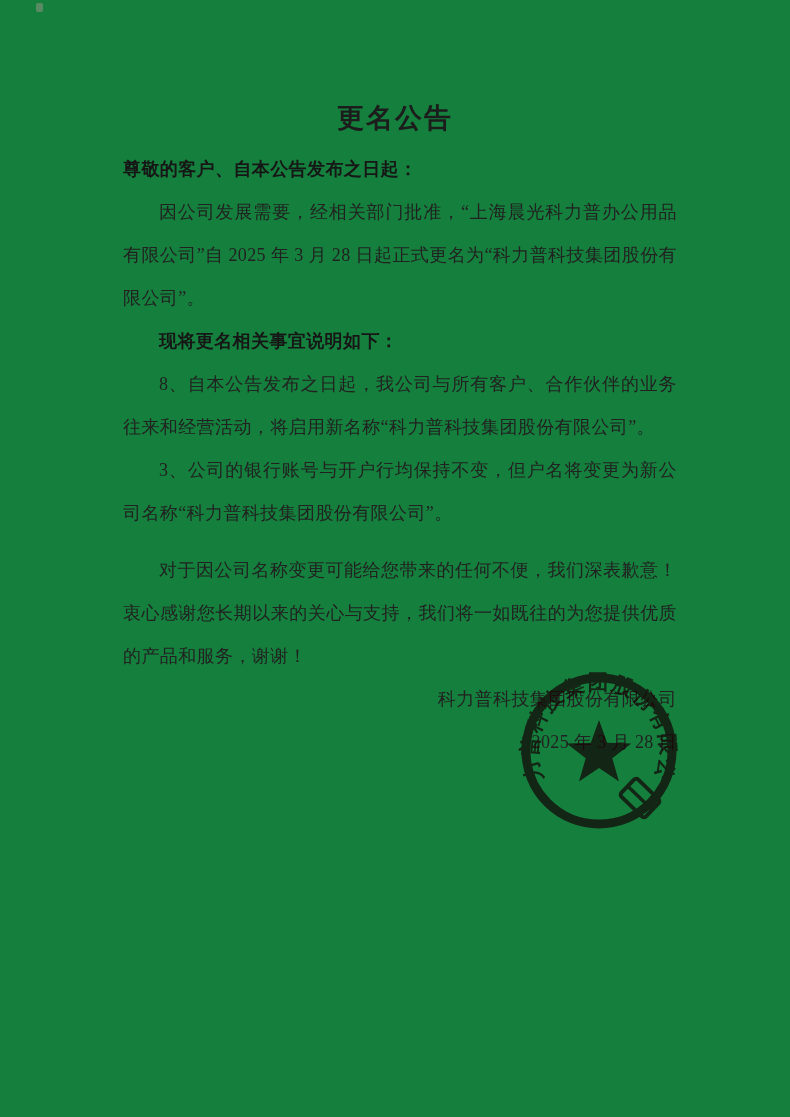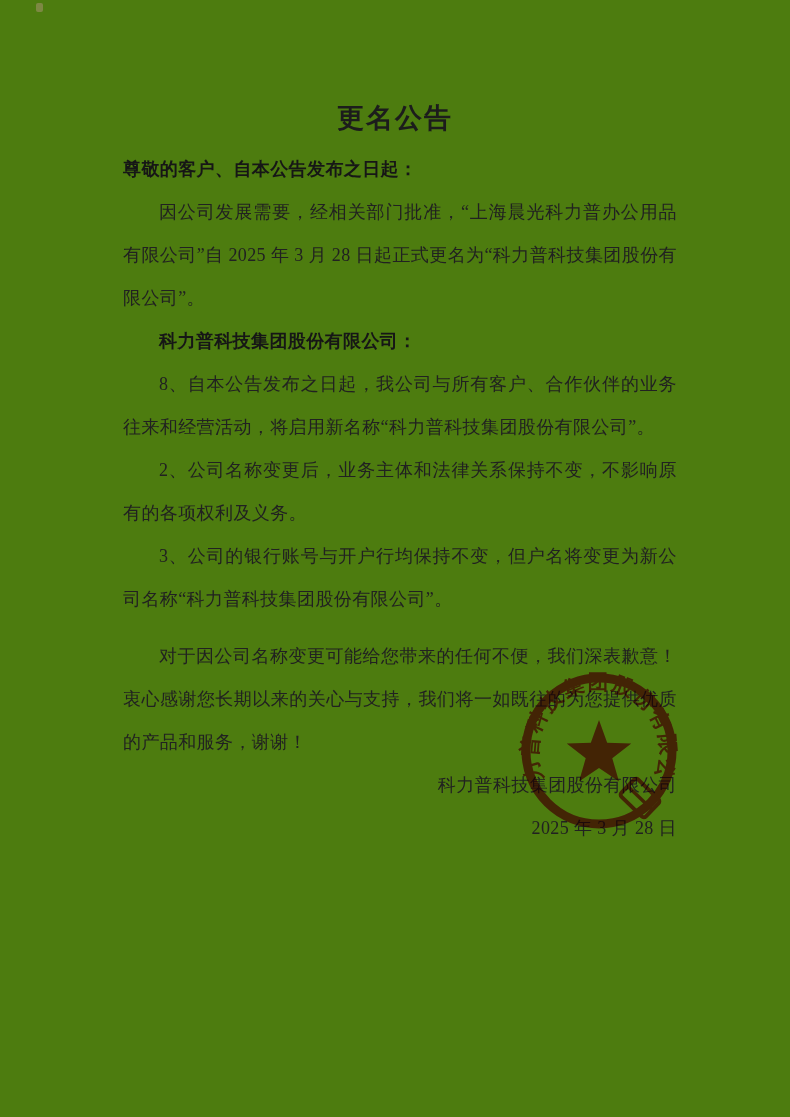--- a/index.html
+++ b/index.html
@@ -3,21 +3,21 @@
 <meta charset="utf-8">
 <style>
   * { margin: 0; padding: 0; box-sizing: border-box; }
   html, body { background: #ffffff; }
   body { font-family: "Liberation Serif", "DejaVu Serif", serif; }
 
   .page {
     position: relative;
     width: 790px;
     height: 1117px;
-    background: #4d7c0f;
+    background: #15803d;
     overflow: hidden;
     color: #222222;
   }
 
   .ink-speck {
     position: absolute;
     left: 36px; top: 3px;
     width: 7px; height: 9px;
     background: rgba(215,160,165,0.35);
     border-radius: 2px;
@@ -72,23 +72,22 @@
 
 <div class="page">
 
   <div class="ink-speck"></div>
 
   <h1 class="title">更名公告</h1>
 
   <div class="content">
     <p class="bold">尊敬的客户、自本公告发布之日起：</p>
     <p class="para">因公司发展需要，经相关部门批准，“上海晨光科力普办公用品有限公司”自 2025 年 3 月 28 日起正式更名为“科力普科技集团股份有限公司”。</p>
-    <p class="para bold">科力普科技集团股份有限公司：</p>
+    <p class="para bold">现将更名相关事宜说明如下：</p>
     <p class="para">8、自本公告发布之日起，我公司与所有客户、合作伙伴的业务往来和经营活动，将启用新名称“科力普科技集团股份有限公司”。</p>
-    <p class="para">2、公司名称变更后，业务主体和法律关系保持不变，不影响原有的各项权利及义务。</p>
     <p class="para">3、公司的银行账号与开户行均保持不变，但户名将变更为新公司名称“科力普科技集团股份有限公司”。</p>
     <p class="para gap-before">对于因公司名称变更可能给您带来的任何不便，我们深表歉意！衷心感谢您长期以来的关心与支持，我们将一如既往的为您提供优质的产品和服务，谢谢！</p>
     <p class="sign">科力普科技集团股份有限公司</p>
     <p class="sign">2025 年 3 月 28 日</p>
   </div>
 
   <div class="seal">
     <svg viewBox="0 0 200 200" width="200" height="200" xmlns="http://www.w3.org/2000/svg">
       <defs>
         <path id="sealArc" d="M 46.3,131 A 62,62 0 1 1 153.7,131" fill="none"></path>

